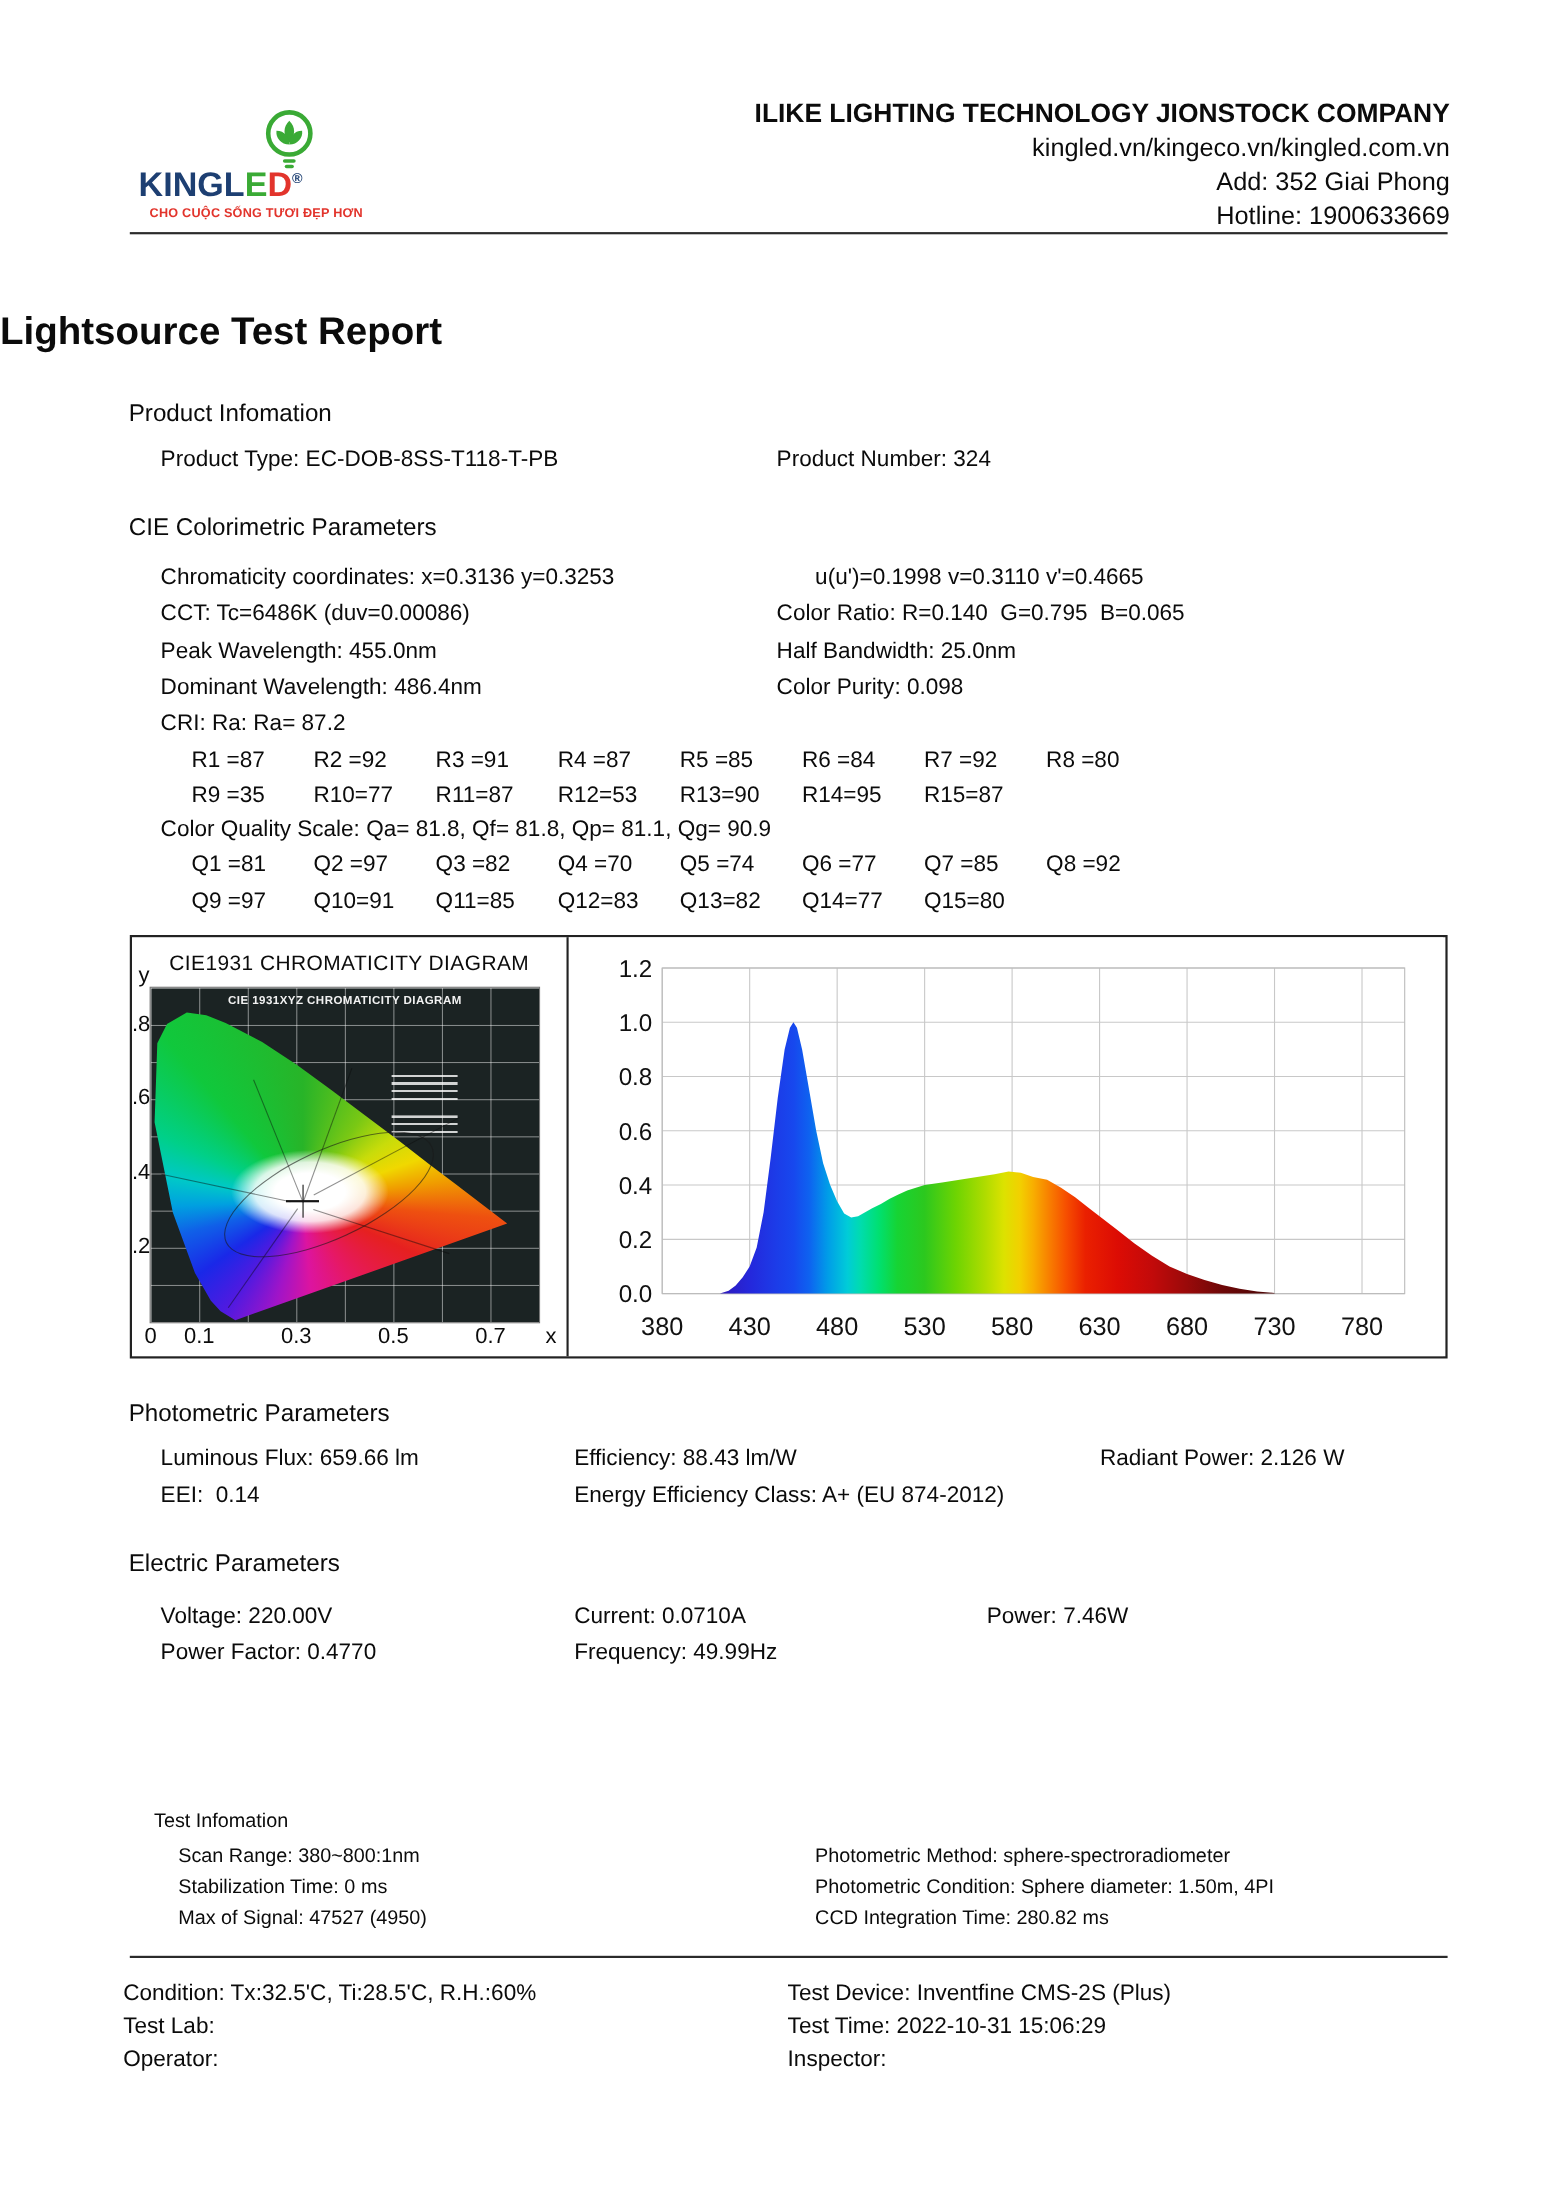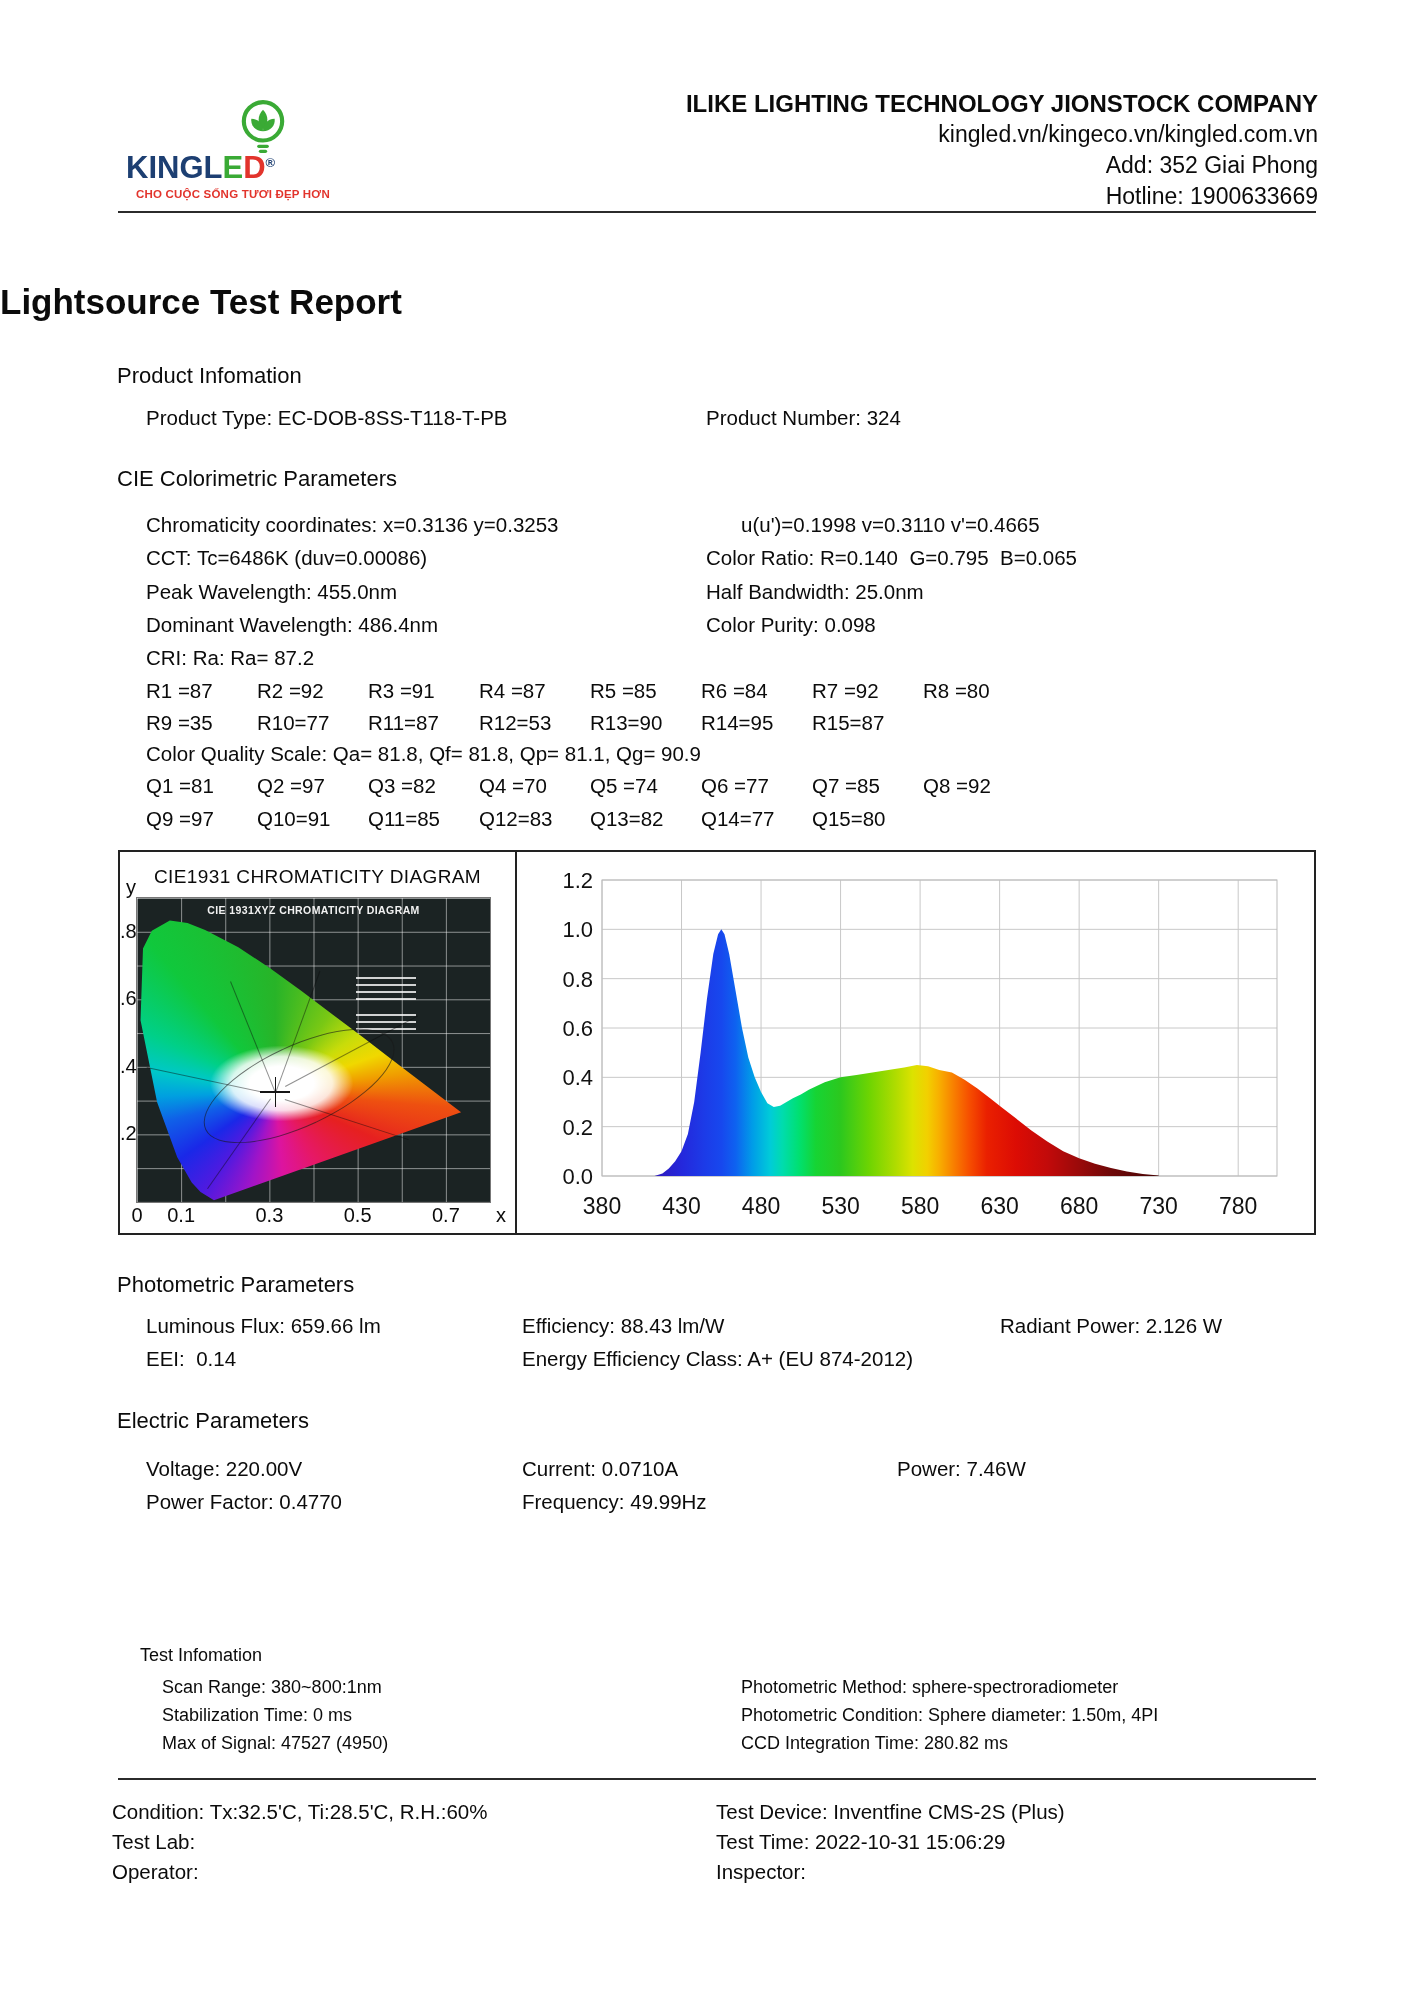--- a/index.html
+++ b/index.html
@@ -17,21 +17,21 @@
   .wm-r{color:#1d3f72;font-size:13px;vertical-align:super;}
   .tagline{position:absolute;left:0;top:90px;font-size:11.5px;font-weight:bold;color:#e2342c;letter-spacing:.2px;white-space:nowrap;margin-left:10px;}
   .header-text{right:96px;top:60px;text-align:right;line-height:31px;}
   .header-company{font-weight:bold;font-size:24px;margin-top:28px;}
   .header-line{font-size:23px;}
   .rule{left:118px;width:1198px;border-top:2px solid #2b2b2b;height:0;}
   
   .doc-title{left:0;top:282px;width:100%;font-size:35px;font-weight:bold;}
   .sec-h{left:117px;font-size:22px;}
   .row{left:0;right:0;height:27px;font-size:20.5px;}
-  .rq{display:grid;grid-template-columns:repeat(8,111px);font-size:20.5px;}
+  .rq{display:grid;grid-template-columns:repeat(8,111px);font-size:20.5px;margin-left:28px;}
   .small{font-size:18px;}
   
   .panel{left:118px;top:850px;width:1198px;height:385px;border:2px solid #222;display:flex;box-sizing:border-box;}
   .cie-cell{width:397px;border-right:2px solid #222;position:relative;box-sizing:border-box;flex:0 0 auto;}
   .spd-cell{flex:1;position:relative;text-decoration:underline;}
   .cie-title{left:0;top:14px;width:100%;text-align:center;font-size:19px;letter-spacing:.4px;}
   .cie-ylab{left:6px;top:24px;font-size:20px;}
   .cie-xlab{font-size:20px;}
   .cie-img{left:17px;top:46px;width:353px;height:304px;background-color:#1b2323;
     background-image:linear-gradient(to right,rgba(255,255,255,.5) 1px,transparent 1px),

